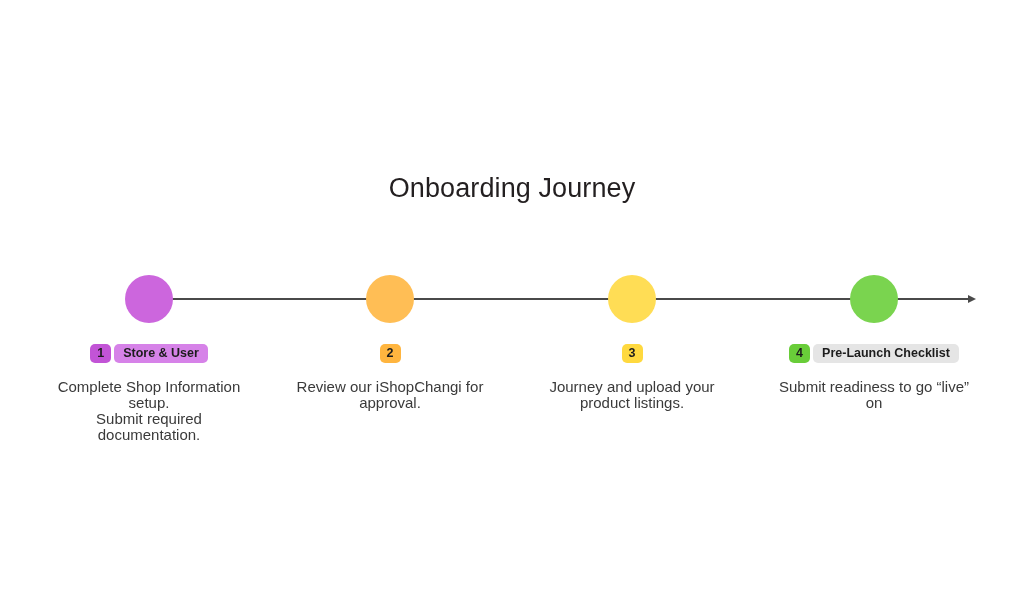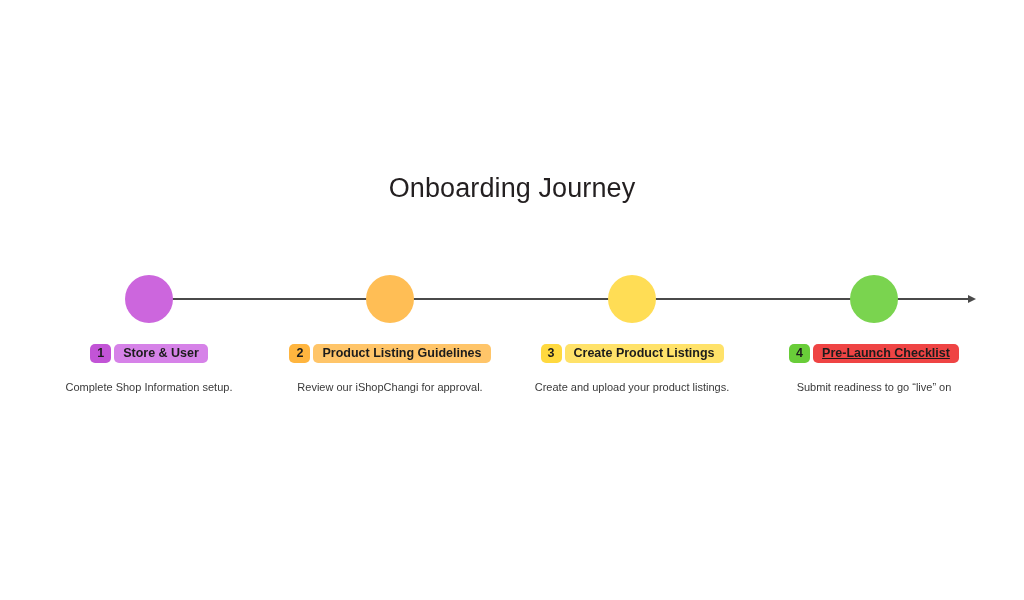--- a/index.html
+++ b/index.html
@@ -109,21 +109,21 @@
     font-weight: 700;
     color: #1c1c1c;
     line-height: 14px;
     white-space: nowrap;
   }
   .milestone-desc {
     position: absolute;
     top: 379px;
     left: 50px;
     width: 200px;
-    font-size: 11px;
+    font-size: 15px;
     font-weight: 400;
     color: #3a3a3a;
     line-height: 16px;
     text-align: center;
   }
   .milestone-desc-line {
     display: block;
   }
 </style>
 </head>
@@ -140,47 +140,46 @@
 
   <div id="milestones">
       <div class="milestone" style="left: 149px;">
         <div class="milestone-node" style="background: rgb(204, 102, 221);"></div>
         <div class="milestone-badge-row">
           <span class="milestone-number" style="background: rgb(194, 84, 214);">1</span>
           <span class="milestone-label" style="background: rgb(214, 130, 232); text-align: right;">Store &amp; User</span>
         </div>
         <div class="milestone-desc">
           <span class="milestone-desc-line">Complete Shop Information setup.</span>
+          <span class="milestone-desc-line">Submit required documentation.</span>
         </div>
       </div>
       <div class="milestone" style="left: 390px;">
         <div class="milestone-node" style="background: rgb(255, 190, 85);"></div>
         <div class="milestone-badge-row">
           <span class="milestone-number" style="background: rgb(255, 181, 63);">2</span>
-          <span class="milestone-label" style="background: rgb(255, 197, 105);">Product Listing Guidelines</span>
         </div>
         <div class="milestone-desc">
           <span class="milestone-desc-line">Review our iShopChangi for approval.</span>
         </div>
       </div>
       <div class="milestone" style="left: 632px;">
         <div class="milestone-node" style="background: rgb(255, 221, 85);"></div>
         <div class="milestone-badge-row">
           <span class="milestone-number" style="background: rgb(255, 217, 63);">3</span>
-          <span class="milestone-label" style="background: rgb(255, 226, 105);">Create Product Listings</span>
         </div>
         <div class="milestone-desc">
-          <span class="milestone-desc-line">Create and upload your product listings.</span>
+          <span class="milestone-desc-line">Journey and upload your product listings.</span>
         </div>
       </div>
       <div class="milestone" style="left: 874px;">
         <div class="milestone-node" style="background: rgb(122, 212, 79);"></div>
         <div class="milestone-badge-row">
           <span class="milestone-number" style="background: rgb(105, 205, 57);">4</span>
-          <span class="milestone-label" style="background: #ef4444; text-decoration: underline;">Pre-Launch Checklist</span>
+          <span class="milestone-label" style="background: #e5e5e5;">Pre-Launch Checklist</span>
         </div>
         <div class="milestone-desc">
           <span class="milestone-desc-line">Submit readiness to go “live” on</span>
         </div>
       </div>
     </div>
 
 </div>
 
 </body></html>

